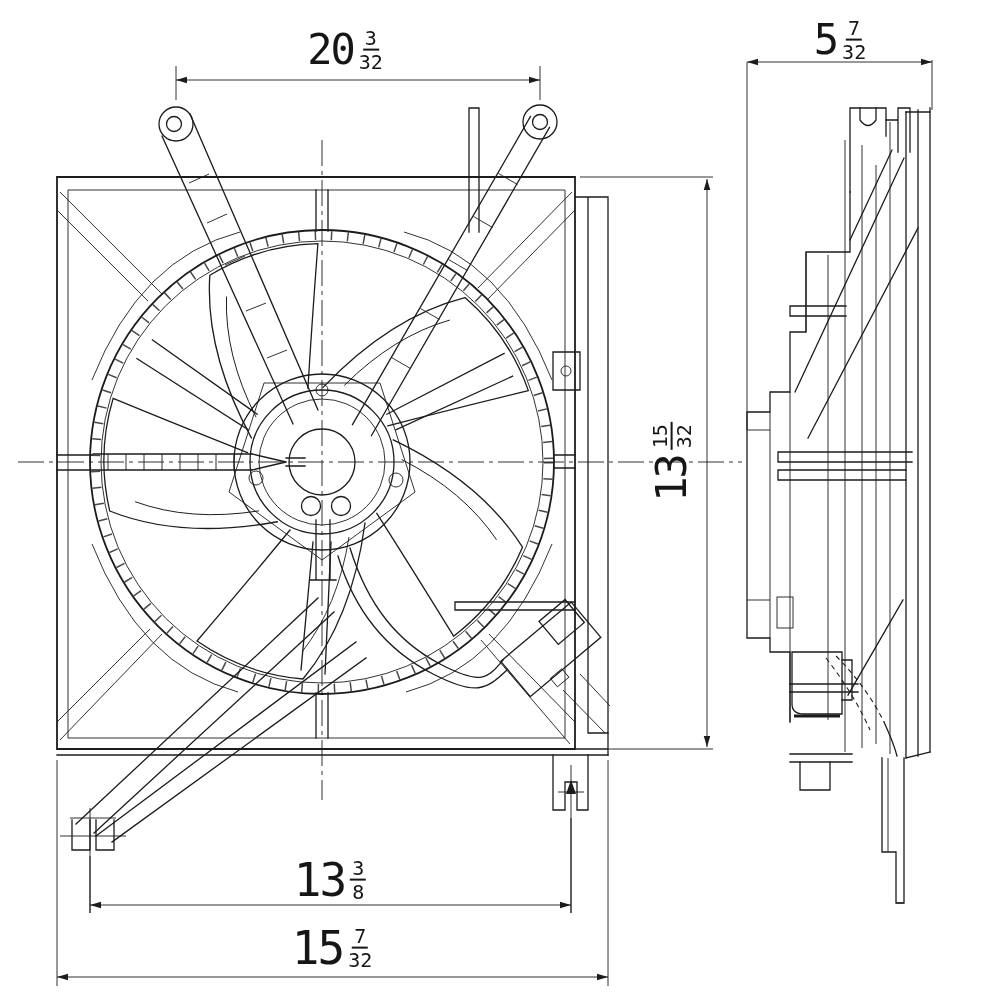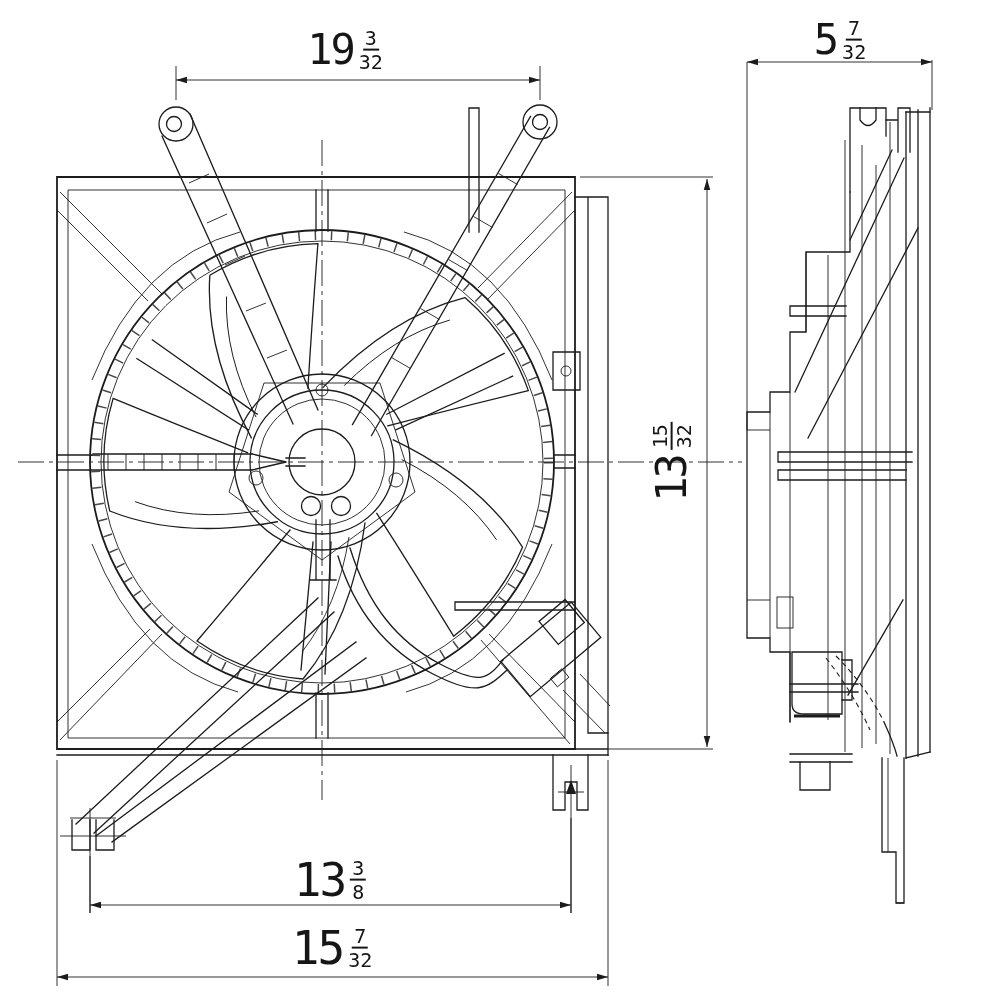--- a/index.html
+++ b/index.html
@@ -217,21 +217,21 @@
 
       <path class="s0" d="M90,856 V913 M571,818 V913"></path>
       <line class="s0" x1="90" y1="905" x2="571" y2="905" marker-start="url(#arw)" marker-end="url(#arw)"></line>
 
       <path class="s0" d="M57,760 V986 M608,760 V986"></path>
       <line class="s0" x1="57" y1="977" x2="608" y2="977" marker-start="url(#arw)" marker-end="url(#arw)"></line>
     </g>
   </svg>
 
   <div class="dim" style="left:345px;top:50px;">
-    <span class="whole">19</span>
+    <span class="whole">20</span>
     <span class="frac">
         <span class="num">3</span>
         <span class="den">32</span>
       </span>
   </div>
 
   <div class="dim" style="left:840px;top:40px;">
     <span class="whole">5</span>
     <span class="frac">
         <span class="num">7</span>

